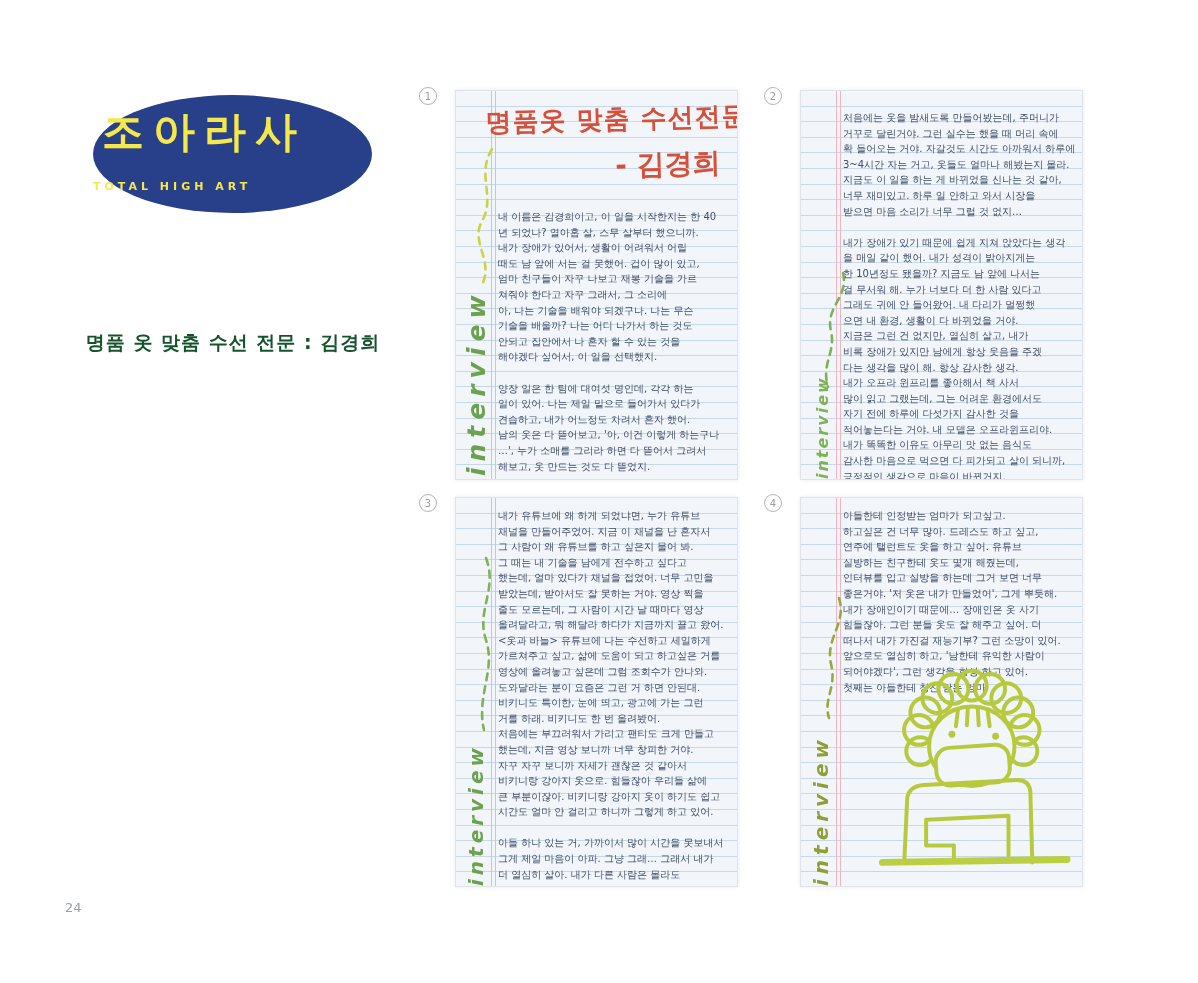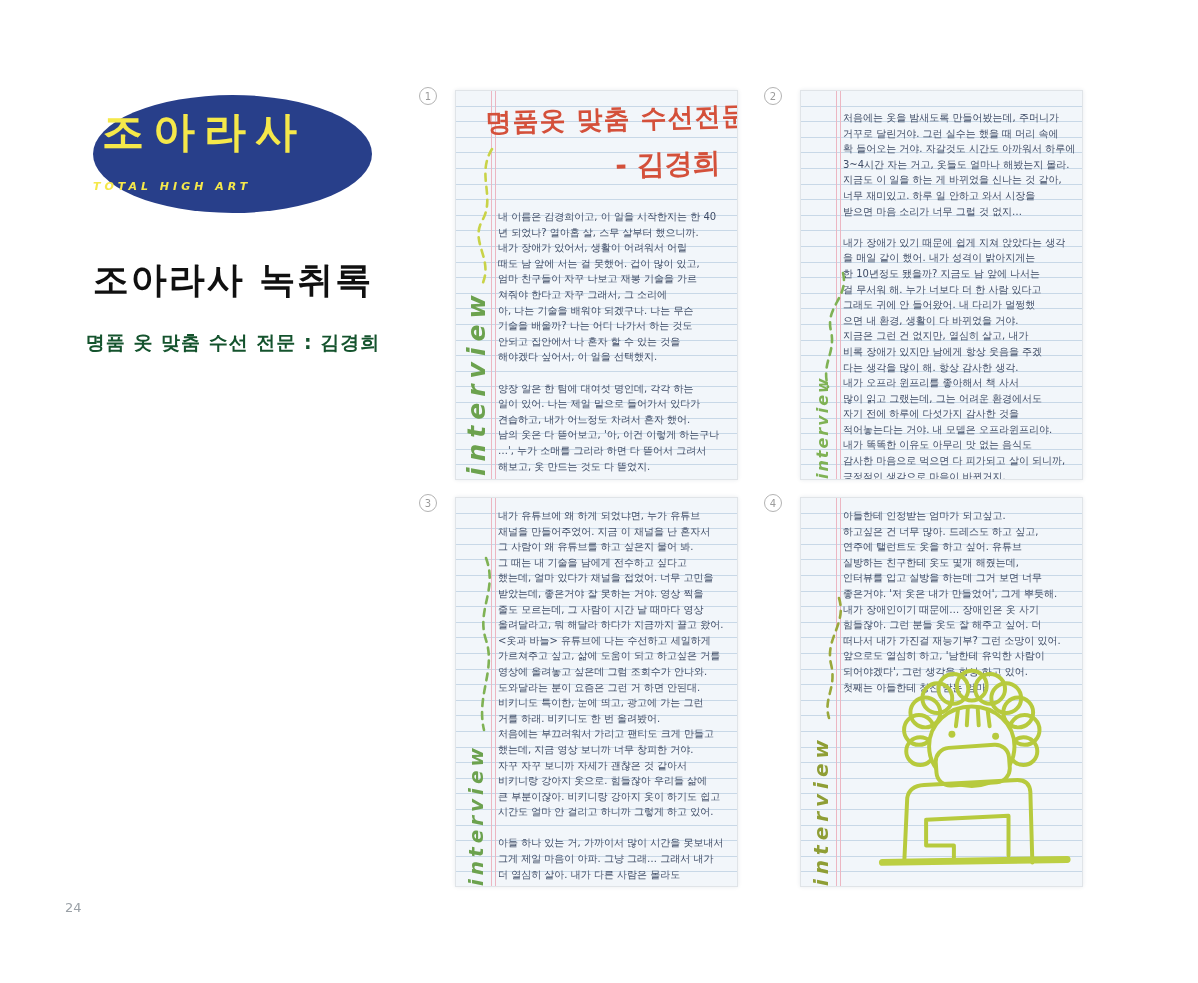--- a/index.html
+++ b/index.html
@@ -6,21 +6,21 @@
   html,body { background:#ffffff; }
   body { font-family:"DejaVu Sans", sans-serif; }
   .sheet { position:relative; width:1198px; height:983px; background:#ffffff; overflow:hidden; }
 
   
   .logo-oval { position:absolute; left:93px; top:95px; width:279px; height:118px;
     background:#283f8a; border-radius:50%; display:flex; flex-direction:column;
     justify-content:center; }
   .logo-brand { color:#f5e84a; font-size:42px; font-weight:bold; letter-spacing:9px;
     text-indent:9px; line-height:1; margin-top:-4px; }
-  .logo-tagline { color:#f5e84a; font-size:11px; font-weight:bold; font-style:italic;
+  .logo-tagline { color:#f5e84a; font-size:11px; font-weight:bold; 
     letter-spacing:4px; margin-top:27px; }
   .main-title { position:absolute; left:33px; top:256px; width:400px; text-align:center;
     font-size:36px; font-weight:800; color:#101010; letter-spacing:2px; }
   .sub-title { position:absolute; left:33px; top:330px; width:400px; text-align:center;
     font-size:19px; font-weight:700; color:#14532d; letter-spacing:1px; }
   .page-num { position:absolute; left:65px; top:900px; font-size:13px; color:#9aa0a6; }
 
   
   .scan { position:absolute; width:283px; height:390px; }
   .num { position:absolute; left:-36px; top:-3px; width:18px; height:18px;
@@ -63,21 +63,20 @@
 </style>
 </head>
 <body>
 
 <div class="sheet">
 
   <div class="logo-oval">
     <div class="logo-brand">조아라사</div>
     <div class="logo-tagline">TOTAL HIGH ART</div>
   </div>
-  <h1 class="main-title">조아라사 녹취록</h1>
   <h2 class="sub-title">명품 옷 맞춤 수선 전문 : 김경희</h2>
   <div class="page-num">24</div>
 
   <figure class="scan" style="left:455px; top:90px;">
     <span class="num">
         <span>1</span>
       </span>
     <div class="paper">
       <div class="marginline"></div>
       <svg class="squig" viewBox="0 0 46 390">
@@ -165,21 +164,21 @@
         <path class="sq3" d="M30,60 C42,92 20,112 30,142 C40,172 20,198 28,232"></path>
       </svg>
       <div class="interview iv3">interview</div>
       <div class="hand c3">
           <div class="para">
             <div>내가 유튜브에 왜 하게 되었냐면, 누가 유튜브</div>
             <div>채널을 만들어주었어. 지금 이 채널을 난 혼자서</div>
             <div>그 사람이 왜 유튜브를 하고 싶은지 물어 봐.</div>
             <div>그 때는 내 기술을 남에게 전수하고 싶다고</div>
             <div>했는데, 얼마 있다가 채널을 접었어. 너무 고민을</div>
-            <div>받았는데, 좋은거야 잘 못하는 거야. 영상 찍을</div>
+            <div>받았는데, 받아서도 잘 못하는 거야. 영상 찍을</div>
             <div>줄도 모르는데, 그 사람이 시간 날 때마다 영상</div>
             <div>올려달라고, 뭐 해달라 하다가 지금까지 끌고 왔어.</div>
             <div>&lt;옷과 바늘&gt; 유튜브에 나는 수선하고 세일하게</div>
             <div>가르쳐주고 싶고, 삶에 도움이 되고 하고싶은 거를</div>
             <div>영상에 올려놓고 싶은데 그럼 조회수가 안나와.</div>
             <div>도와달라는 분이 요즘은 그런 거 하면 안된대.</div>
             <div>비키니도 특이한, 눈에 띄고, 광고에 가는 그런</div>
             <div>거를 하래. 비키니도 한 번 올려봤어.</div>
             <div>처음에는 부끄러워서 가리고 팬티도 크게 만들고</div>
             <div>했는데, 지금 영상 보니까 너무 창피한 거야.</div>

